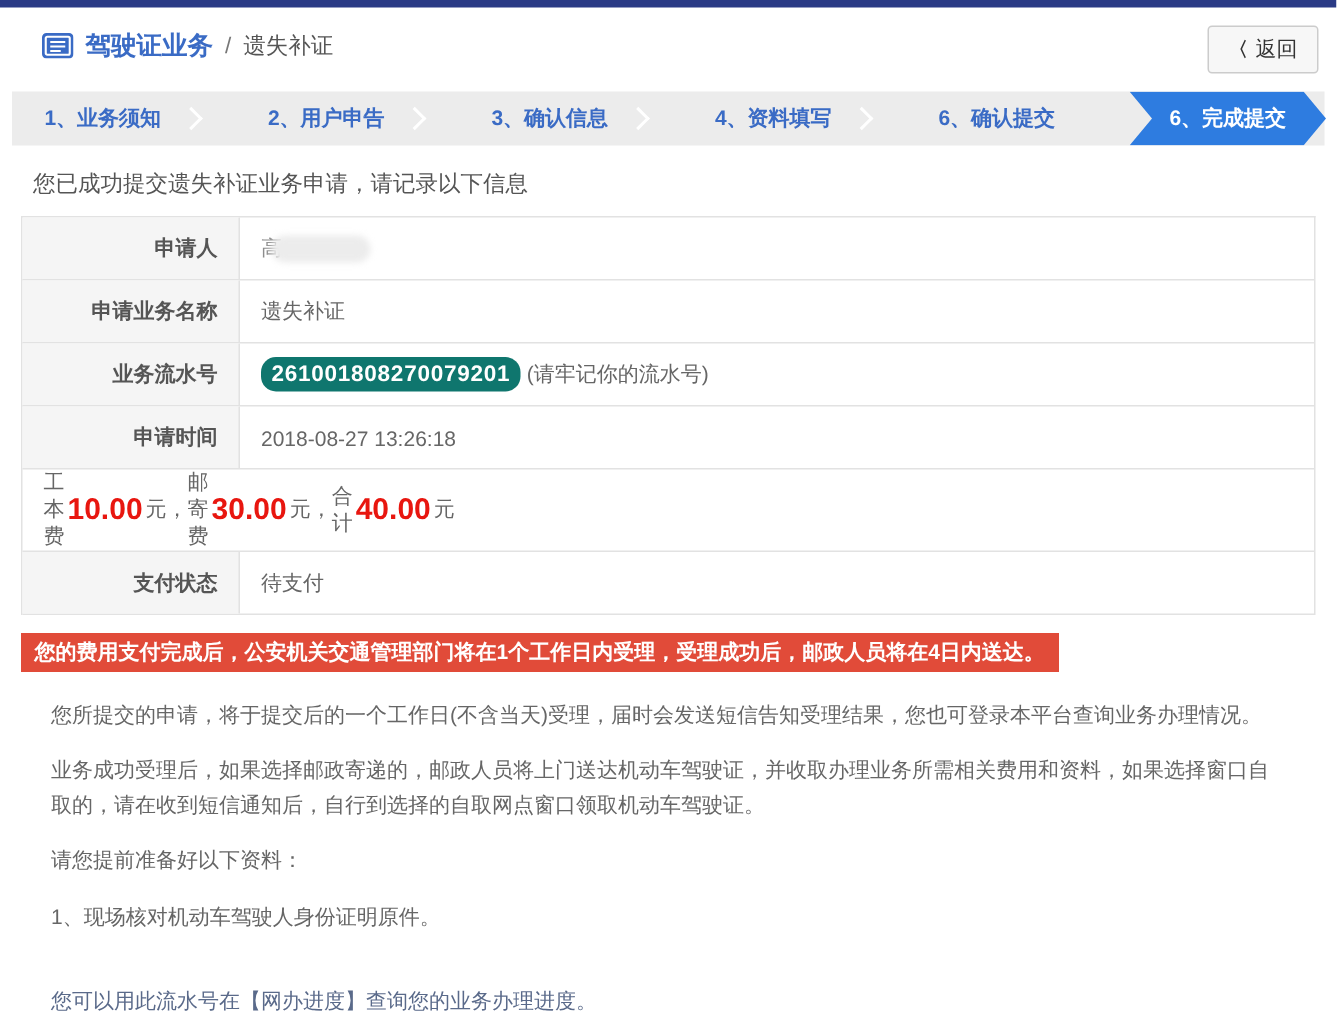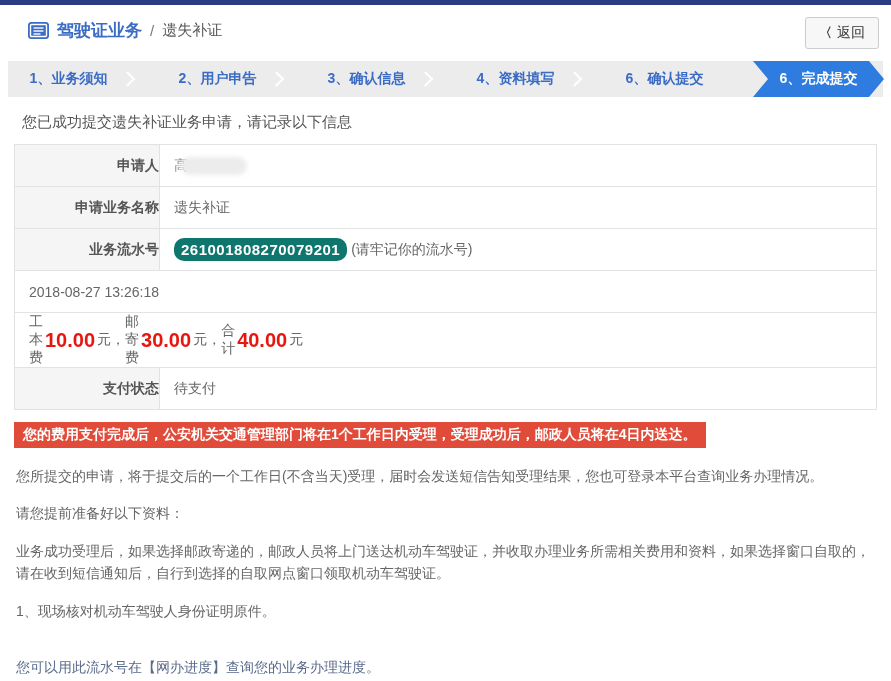--- a/index.html
+++ b/index.html
@@ -21,32 +21,32 @@
     transform:translateY(-50%) rotate(45deg);}
   .step.active{flex:0 0 131px;background:#2e7ce0;color:#fff;
     clip-path:polygon(0 0,calc(100% - 15px) 0,100% 50%,calc(100% - 15px) 100%,0 100%,15px 50%);}
   .steps .filler{flex:1;}
   
   .content{padding:12px 14px 8px 14px;}
   .heading{font-size:15px;color:#555;margin:4px 0 12px 8px;}
   .info-table{border:1px solid #e2e2e2;border-bottom:none;font-size:14px;}
   .row{display:grid;grid-template-columns:145px 1fr;border-bottom:1px solid #e2e2e2;min-height:41px;}
   .cell{display:flex;align-items:center;}
-  .cell.label{background:#f5f5f5;justify-content:flex-end;font-weight:bold;color:#555;border-right:1px solid #e2e2e2;}
+  .cell.label{background:#f5f5f5;justify-content:flex-end;padding-right:14px;font-weight:bold;color:#555;border-right:1px solid #e2e2e2;}
   .cell.value{padding-left:14px;color:#666;}
   .name-text{color:#8d8d8d;}
   .redact{display:inline-block;width:66px;height:18px;background:#ececec;border-radius:9px;filter:blur(2px);margin-left:-7px;vertical-align:middle;}
   .serial-badge{display:inline-block;background:#0f766e;color:#fff;font-weight:bold;font-size:15px;padding:3px 7px;letter-spacing:.5px;border-radius:10px;}
   .serial-note{margin-left:4px;color:#666;}
   .fee-name{color:#666;}
   .fee-amount{color:#e8160f;font-weight:bold;font-size:20px;margin:0 2px;}
   .fee-suffix{color:#666;}
   
   .banner{display:inline-block;background:#e14b39;color:#fff;font-weight:bold;font-size:14px;padding:4px 9px;margin:12px 0 2px 0;}
-  .para{margin:15px 2px;color:#666;font-size:14px;line-height:1.6;}
+  .para{margin:15px 20px;color:#666;font-size:14px;line-height:1.6;}
   .progress-note{margin-top:34px;color:#5a6a8a;}
 </style>
 </head>
 <body>
 
 <div class="topbar"></div>
 
 <div class="header">
   <span class="hicon">
     <svg width="21" height="17" viewBox="0 0 21 17">
@@ -108,20 +108,21 @@
       <div class="cell value">遗失补证</div>
     </div>
     <div class="row">
       <div class="cell label">业务流水号</div>
       <div class="cell value">
         <span class="serial-badge">261001808270079201</span>
         <span class="serial-note">(请牢记你的流水号)</span>
       </div>
     </div>
     <div class="row">
+      <div class="cell label">申请时间</div>
       <div class="cell value">2018-08-27 13:26:18</div>
     </div>
     <div class="row">
       <div class="cell value">
         <span class="fee-name">工本费</span>
         <span class="fee-amount">10.00</span>
         <span class="fee-suffix">元，</span>
         <span class="fee-name">邮寄费</span>
         <span class="fee-amount">30.00</span>
         <span class="fee-suffix">元，</span>
@@ -134,17 +135,17 @@
       <div class="cell label">支付状态</div>
       <div class="cell value">待支付</div>
     </div>
   </div>
 
   <div>
     <span class="banner">您的费用支付完成后，公安机关交通管理部门将在1个工作日内受理，受理成功后，邮政人员将在4日内送达。</span>
   </div>
 
   <p class="para">您所提交的申请，将于提交后的一个工作日(不含当天)受理，届时会发送短信告知受理结果，您也可登录本平台查询业务办理情况。</p>
+  <p class="para">业务成功受理后，如果选择邮政寄递的，邮政人员将上门送达机动车驾驶证，并收取办理业务所需相关费用和资料，如果选择窗口自取的，请在收到短信通知后，自行到选择的自取网点窗口领取机动车驾驶证。</p>
   <p class="para">请您提前准备好以下资料：</p>
-  <p class="para">业务成功受理后，如果选择邮政寄递的，邮政人员将上门送达机动车驾驶证，并收取办理业务所需相关费用和资料，如果选择窗口自取的，请在收到短信通知后，自行到选择的自取网点窗口领取机动车驾驶证。</p>
   <p class="para">1、现场核对机动车驾驶人身份证明原件。</p>
   <p class="para progress-note">您可以用此流水号在【网办进度】查询您的业务办理进度。</p>
 </div>
 
 </body></html>

